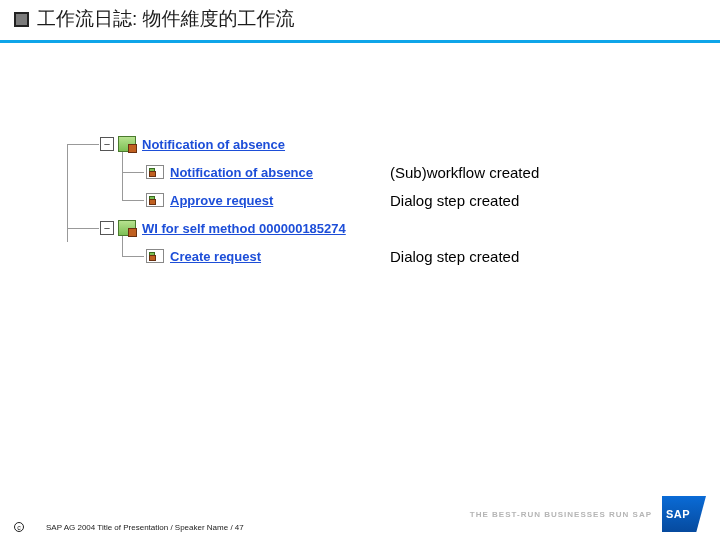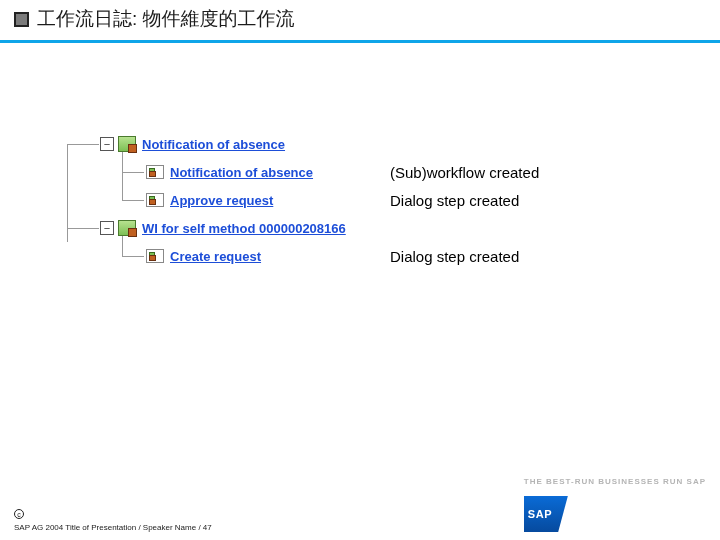--- a/index.html
+++ b/index.html
@@ -103,29 +103,29 @@
   .footer {
     position: absolute;
     bottom: 8px;
     left: 14px;
     right: 14px;
     display: flex;
     align-items: flex-end;
     justify-content: space-between;
   }
   .footer-left {
-    display:flex; align-items:flex-start; gap:4px;
-    font-size: 8px; color:#222;flex-direction:column;
+    display:flex; align-items:center; gap:22px;
+    font-size: 8px; color:#222;
   }
   .copyright-icon {
     width:10px;height:10px;border:1px solid #222;border-radius:50%;
     display:flex;align-items:center;justify-content:center;
     font-size:7px;line-height:1;
   }
-  .footer-right { display:flex; gap:10px;flex-direction:column; }
+  .footer-right { display:flex; align-items:center; gap:10px; }
   .tagline {
     font-size:8px; letter-spacing:1px; color:#b5b5b5; font-weight:bold;
   }
   .sap-logo {
     width:44px;height:36px;
     background: linear-gradient(#0a6bd6,#064a9e);
     clip-path: polygon(0 0, 100% 0, 78% 100%, 0 100%);
     display:flex;align-items:center;justify-content:flex-start;
     padding-left:4px;
   }
@@ -170,21 +170,21 @@
 
     <div class="node lvl2">
       <div class="doc-icon-small"></div>
       <span class="node-label">Approve request</span>
       <span class="node-status">Dialog step created</span>
     </div>
 
     <div class="node lvl1">
       <div class="minus-box">−</div>
       <div class="doc-icon-green"></div>
-      <span class="node-label">WI for self method 000000208166</span>
+      <span class="node-label">WI for self method 000000185274</span>
     </div>
 
     <div class="node lvl2">
       <div class="doc-icon-small"></div>
       <span class="node-label">Create request</span>
       <span class="node-status">Dialog step created</span>
     </div>
   </div>
 </div>
 

